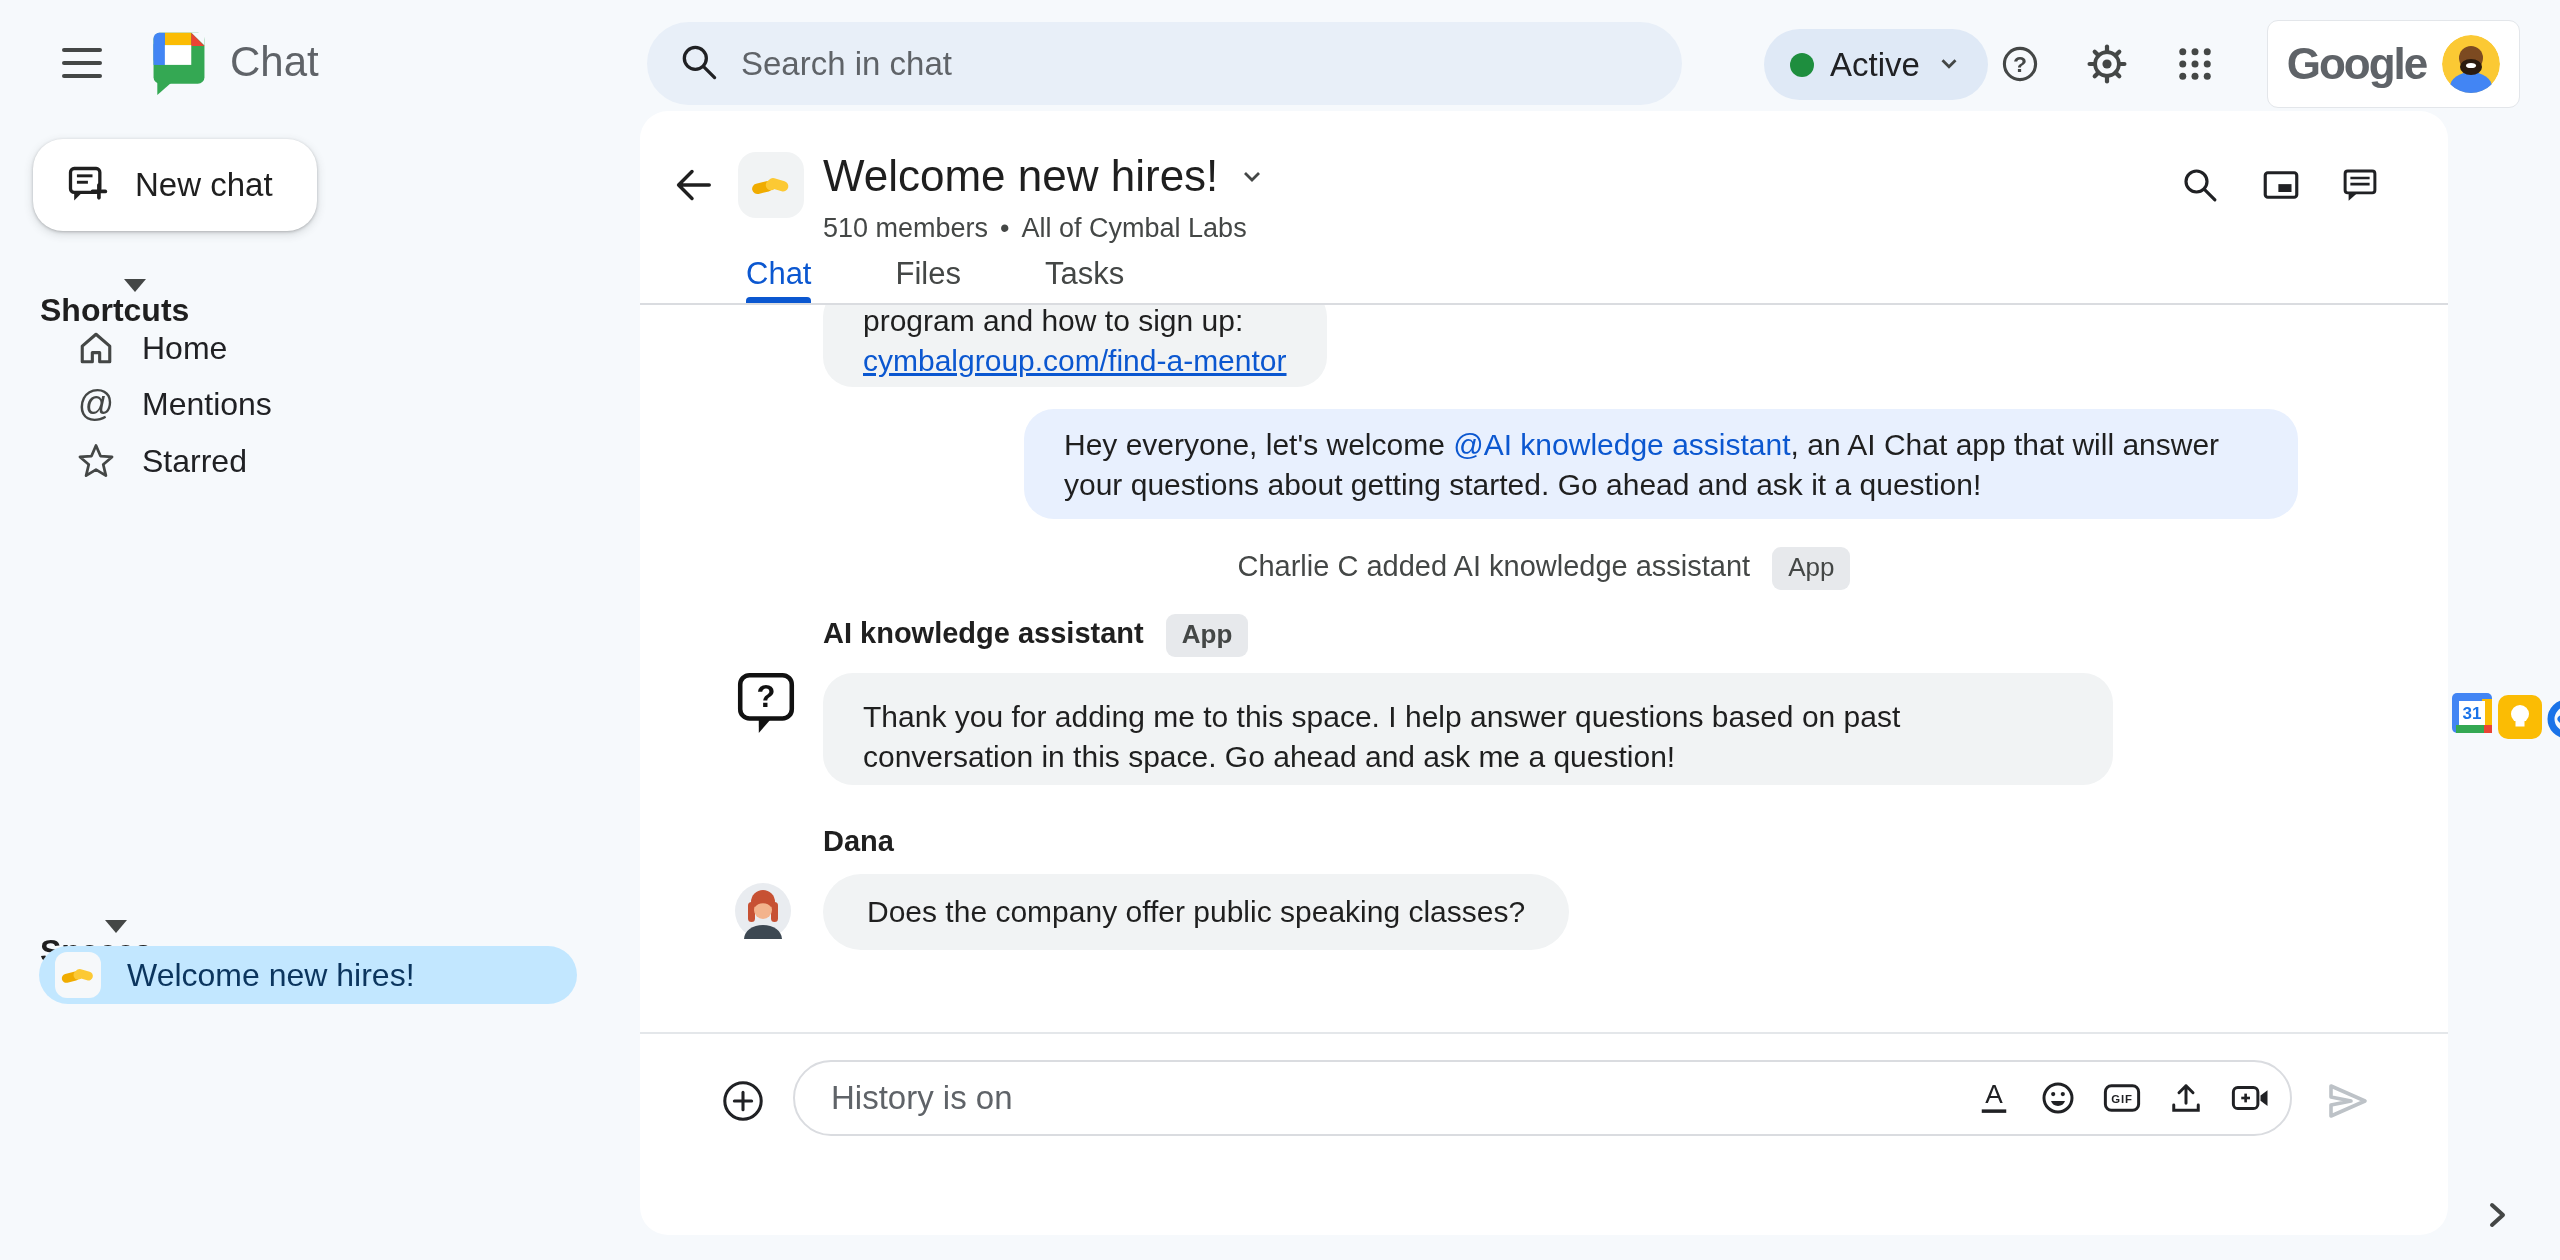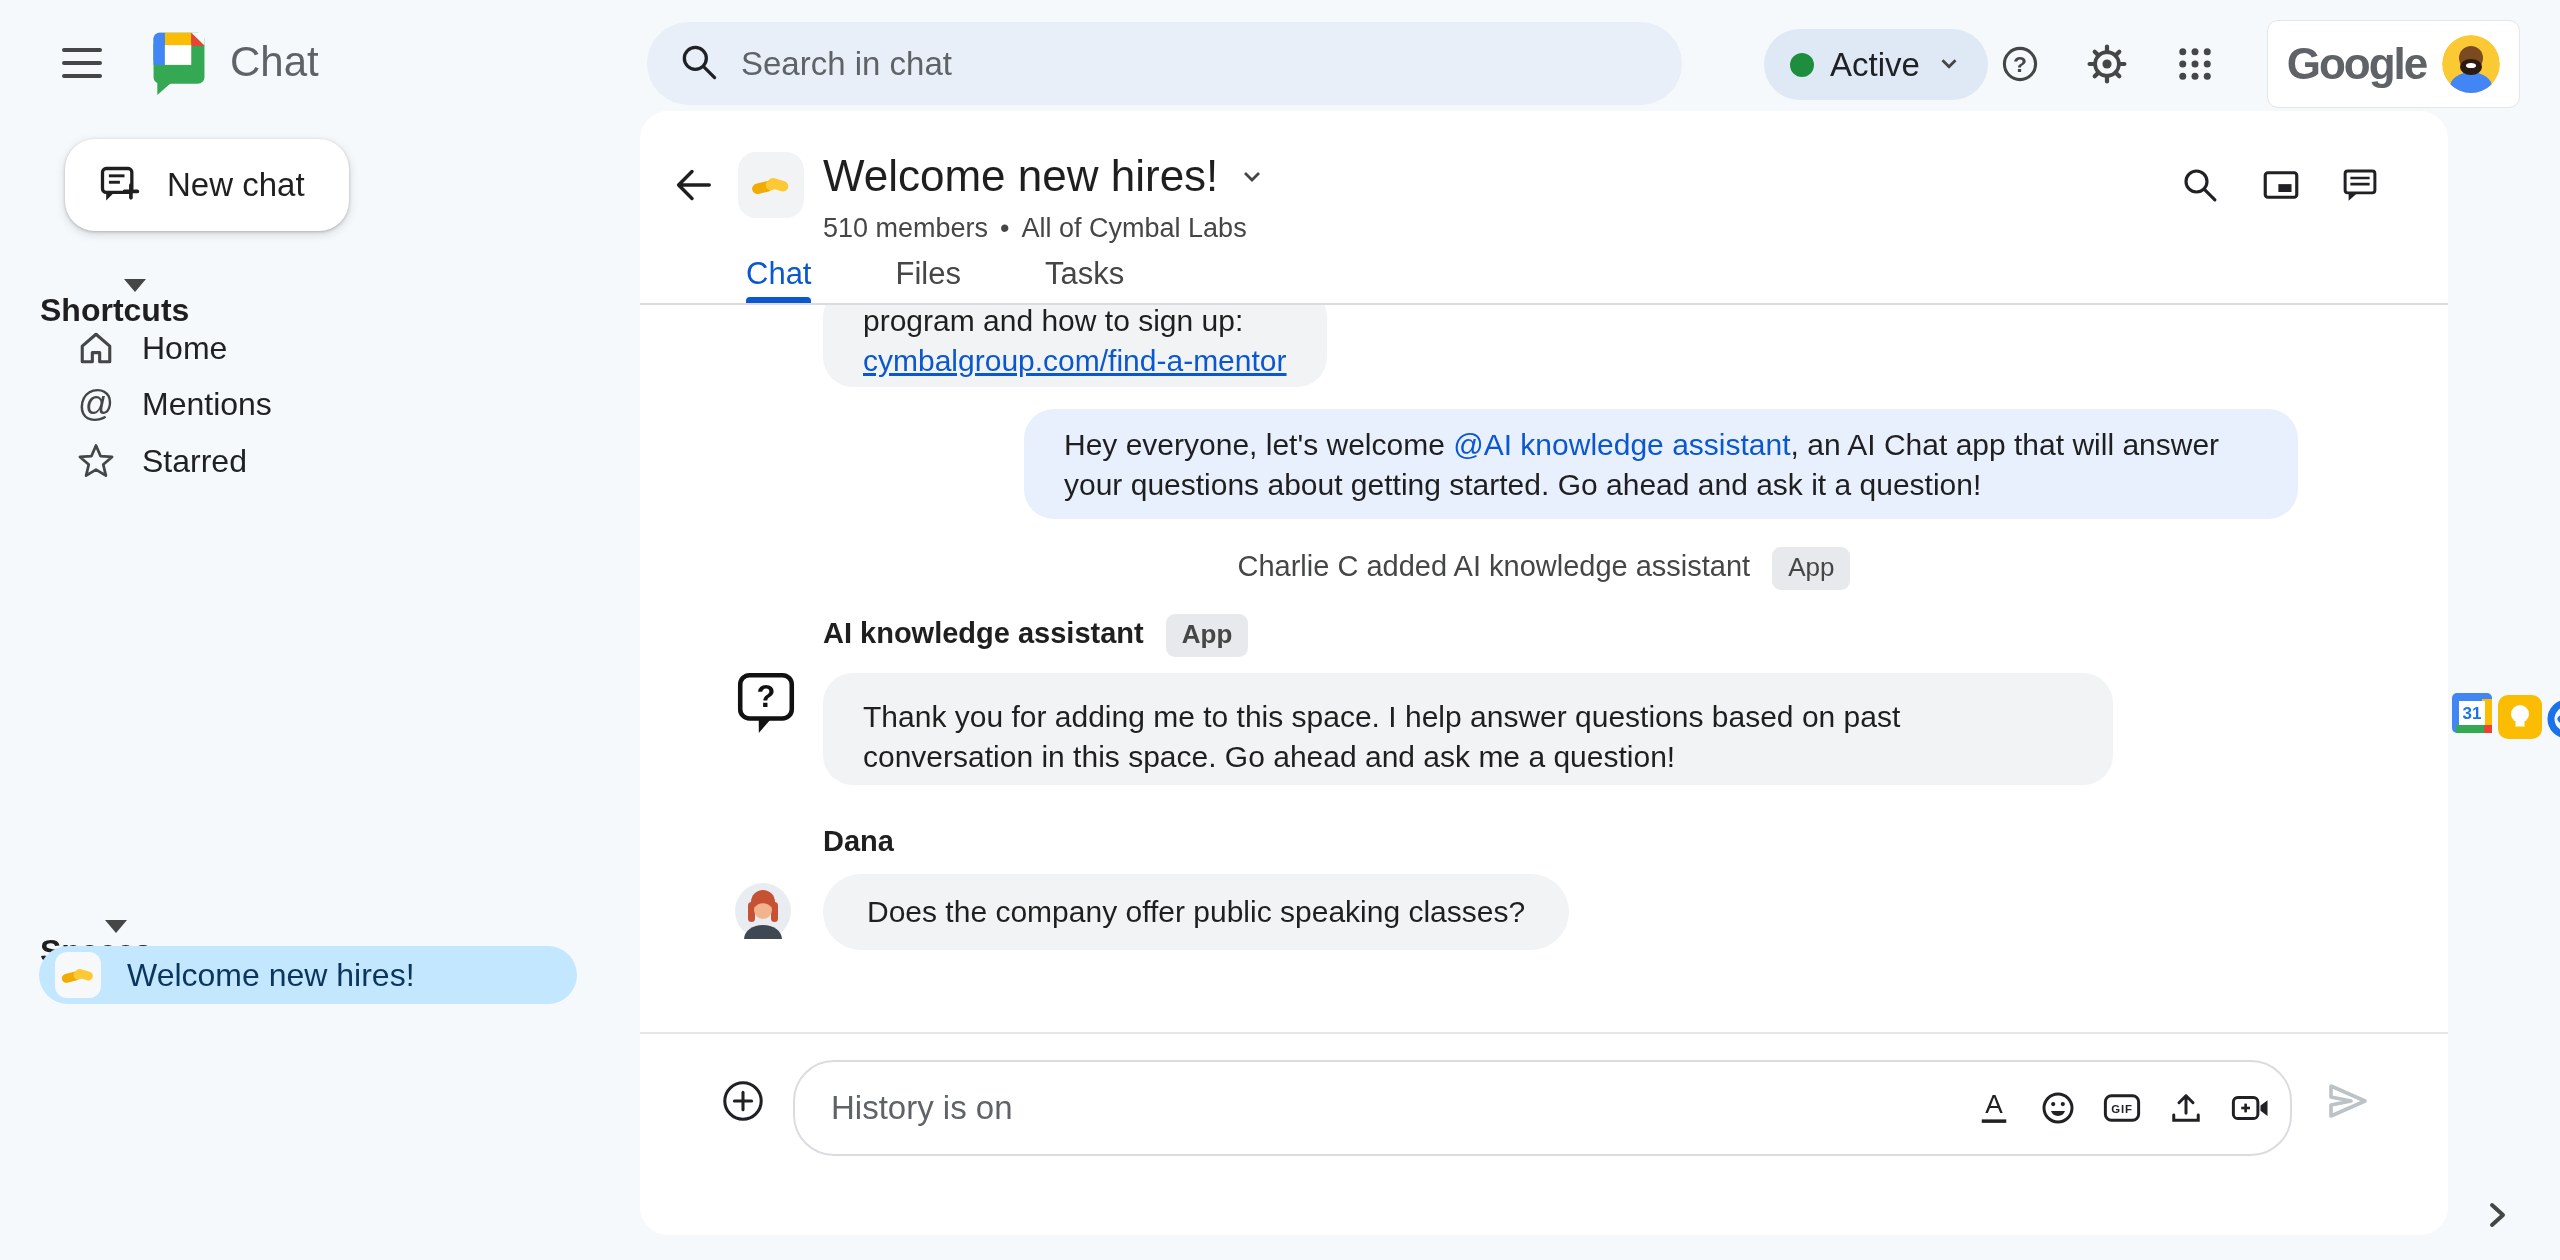--- a/index.html
+++ b/index.html
@@ -25,21 +25,21 @@
   #status-dot { width:24px; height:24px; border-radius:50%; background:#1e8e3e; }
   #status-label { font-size:33px; color:#202124; }
   #help-btn { left:1996px; top:40px; } #settings-btn { left:2083px; top:40px; } #apps-btn { left:2171px; top:40px; }
   #google-card { left:2267px; top:20px; width:253px; height:88px; background:#fff; border:1px solid #e3e6ea; border-radius:11px; display:flex; align-items:center; justify-content:center; gap:16px; cursor:pointer; }
   #google-wordmark { font-size:44px; font-weight:bold; color:#5f6368; letter-spacing:-2px; }
   .avatar-circle { width:58px; height:58px; border-radius:50%; overflow:hidden; flex:none; }
 
   
   #sidebar { position:absolute; top:111px; left:0; width:640px; bottom:0; }
   #new-chat { position:absolute; left:33px; top:28px; height:92px; padding:0 44px 0 32px; background:#fff; border-radius:30px;
-    box-shadow:0 1px 3px rgba(60,64,67,.3),0 3px 8px 1px rgba(60,64,67,.15); display:flex; align-items:center; gap:26px; cursor:pointer;margin-left:32px; }
+    box-shadow:0 1px 3px rgba(60,64,67,.3),0 3px 8px 1px rgba(60,64,67,.15); display:flex; align-items:center; gap:26px; cursor:pointer; }
   #new-chat .label { font-size:33px; font-weight:500; color:#1f1f1f; }
   .section-hdr { position:absolute; left:0; height:44px; display:flex; align-items:center; cursor:pointer;flex-direction:column; }
   .tri { width:0; height:0; border-left:11px solid transparent; border-right:11px solid transparent; border-top:13px solid #444746; margin-left:80px; }
   .section-hdr .label { margin-left:40px; font-size:32px; font-weight:600; color:#1f1f1f; }
   .side-item { position:absolute; left:0; width:600px; height:56px; display:flex; align-items:center; cursor:pointer; border-radius:28px; }
   .side-item .ic { width:48px; height:48px; margin-left:72px; display:flex; align-items:center; justify-content:center; }
   .side-item .label { margin-left:22px; font-size:32px; color:#202124; }
   #space-item { position:absolute; left:39px; top:835px; width:538px; height:58px; background:#c2e7ff; border-radius:29px; display:flex; align-items:center; cursor:pointer; }
   #space-item .sq { width:46px; height:46px; border-radius:12px; background:#f6f8fa; margin-left:16px; display:flex; align-items:center; justify-content:center; }
   #space-item .label { margin-left:26px; font-size:32px; font-weight:500; color:#0b355e; }
@@ -70,21 +70,21 @@
   #m-system { margin:28px -150px 12px -183px; text-align:center; font-size:29px; color:#444746; }
   .app-badge { display:inline-block; background:#e7e9ec; border-radius:9px; padding:5px 16px 7px; font-size:26px; color:#444746; margin-left:14px; vertical-align:middle; }
   .sender-row { font-size:29px; font-weight:bold; color:#1f1f1f; }
   #bot-block { margin-top:24px; }
   #bot-bubble { margin-top:16px; padding:24px 40px 8px; line-height:40px; max-width:1290px; }
   #user-block { margin-top:40px; }
   #user-bubble { margin-top:16px; padding:20px 44px; line-height:36px; border-radius:38px; }
 
   #composer { position:absolute; left:0; right:0; top:921px; bottom:0; border-top:2px solid #e4e7ea; }
   #plus-btn { left:79px; top:43px; }
-  #input-pill { left:153px; top:26px; width:1499px; height:96px; border:2px solid #dadce0; border-radius:41px; display:flex; align-items:center; padding:0 16px 0 36px; background:#fff; }
+  #input-pill { left:153px; top:26px; width:1499px; height:76px; border:2px solid #dadce0; border-radius:41px; display:flex; align-items:center; padding:0 16px 0 36px; background:#fff; }
   #composer-input { border:none; outline:none; flex:1; font-size:33px; color:#1f1f1f; font-family:inherit; background:transparent; }
   #composer-input::placeholder { color:#5f6368; opacity:1; }
   .comp-icons { display:flex; gap:16px; }
   #send-btn { left:1684px; top:43px; }
 
   
   #rail { position:absolute; top:111px; right:0; width:112px; bottom:0; display:flex; flex-direction:row; align-items:center; }
   .rail-ic { width:48px; height:48px; cursor:pointer; }
   #rail-divider { width:46px; height:0; border-top:2px solid #d5d9dd; margin-top:72px; }
   #rail-plus { margin-top:52px; font-size:52px; color:#5f6368; line-height:48px; cursor:pointer; }

